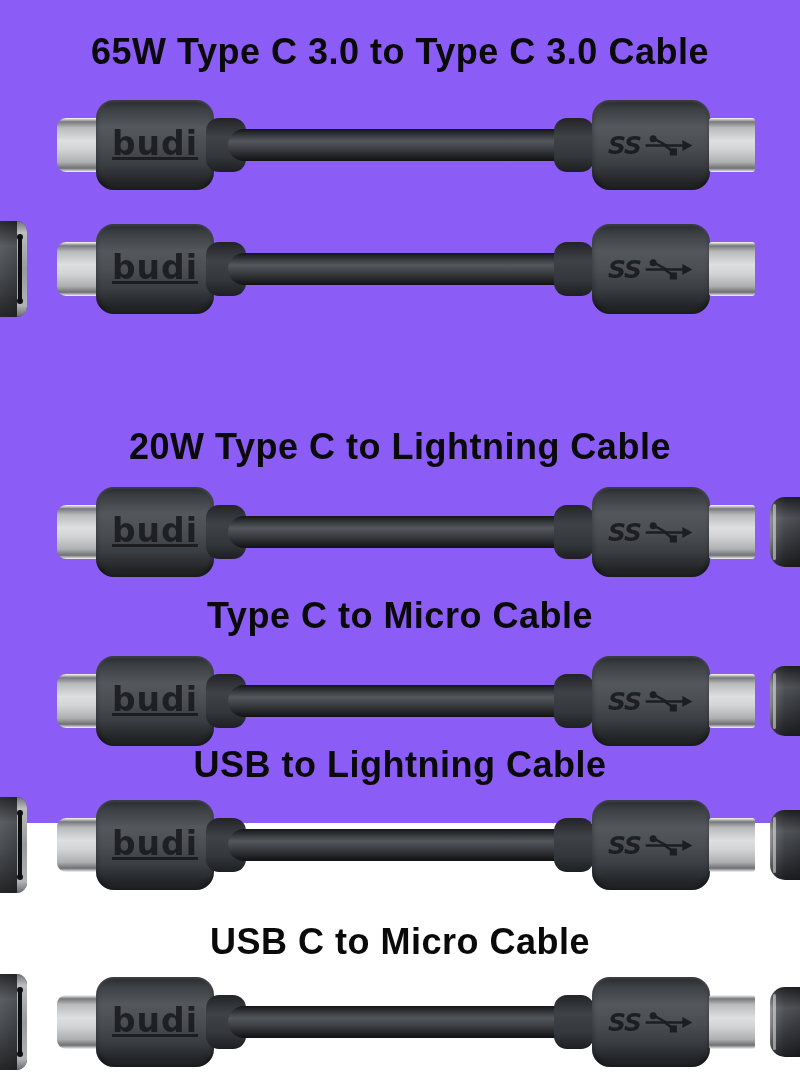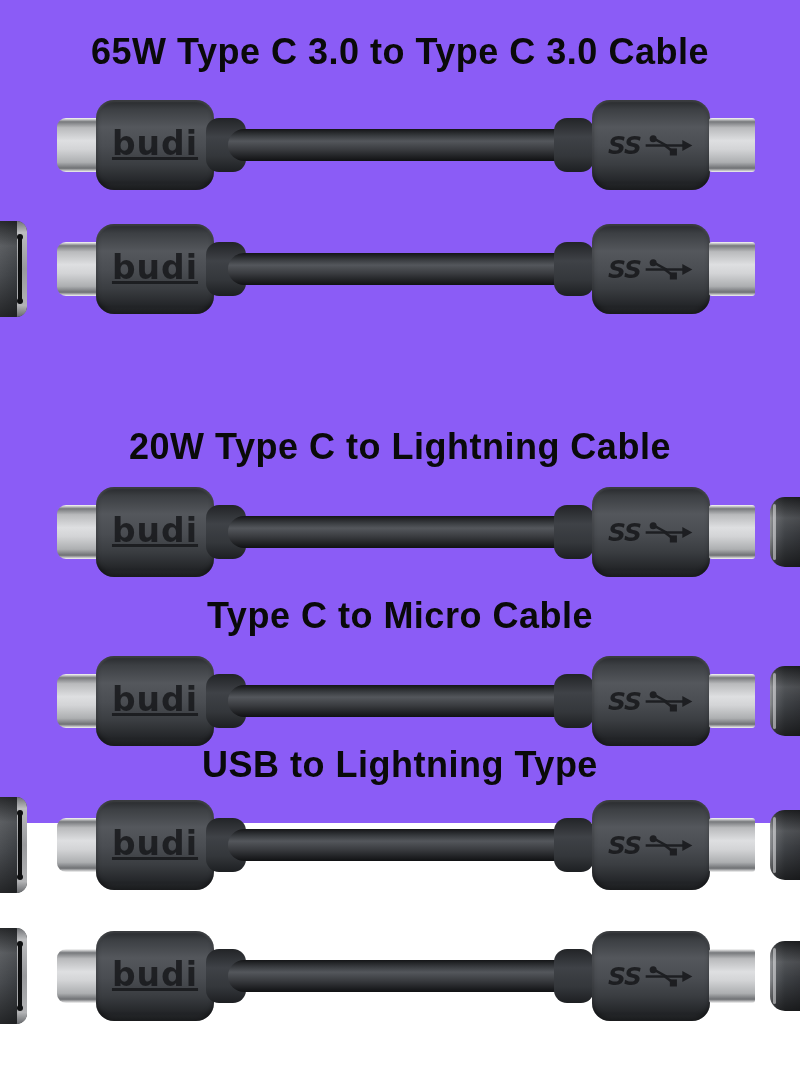--- a/index.html
+++ b/index.html
@@ -282,21 +282,21 @@
           <path d="M46 7.5 L58 14 L46 20.5 Z" fill="#1a1b1e"></path>
         </svg>
       </div>
       <div class="tip tip-right"></div>
       <div class="edge edge-right">
         <span class="hl"></span>
       </div>
     </div>
   </section>
     <section class="row" style="top: 742px;">
-    <h2 class="title">USB to Lightning Type</h2>
+    <h2 class="title">USB to Lightning Cable</h2>
     <div class="cable" style="margin-top: 12px;">
       <div class="edge edge-left">
         <span class="rim"></span>
         <span class="slot"></span>
       </div>
       <div class="tip tip-left"></div>
       <div class="bodyc body-left">
         <span class="budi">budi</span>
       </div>
       <div class="neck neck-left"></div>
@@ -315,20 +315,21 @@
           <path d="M46 7.5 L58 14 L46 20.5 Z" fill="#1a1b1e"></path>
         </svg>
       </div>
       <div class="tip tip-right"></div>
       <div class="edge edge-right">
         <span class="hl"></span>
       </div>
     </div>
   </section>
     <section class="row" style="top: 919px;">
+    <h2 class="title">USB C to Micro Cable</h2>
     <div class="cable" style="margin-top: 12px;">
       <div class="edge edge-left">
         <span class="rim"></span>
         <span class="slot"></span>
       </div>
       <div class="tip tip-left"></div>
       <div class="bodyc body-left">
         <span class="budi">budi</span>
       </div>
       <div class="neck neck-left"></div>

